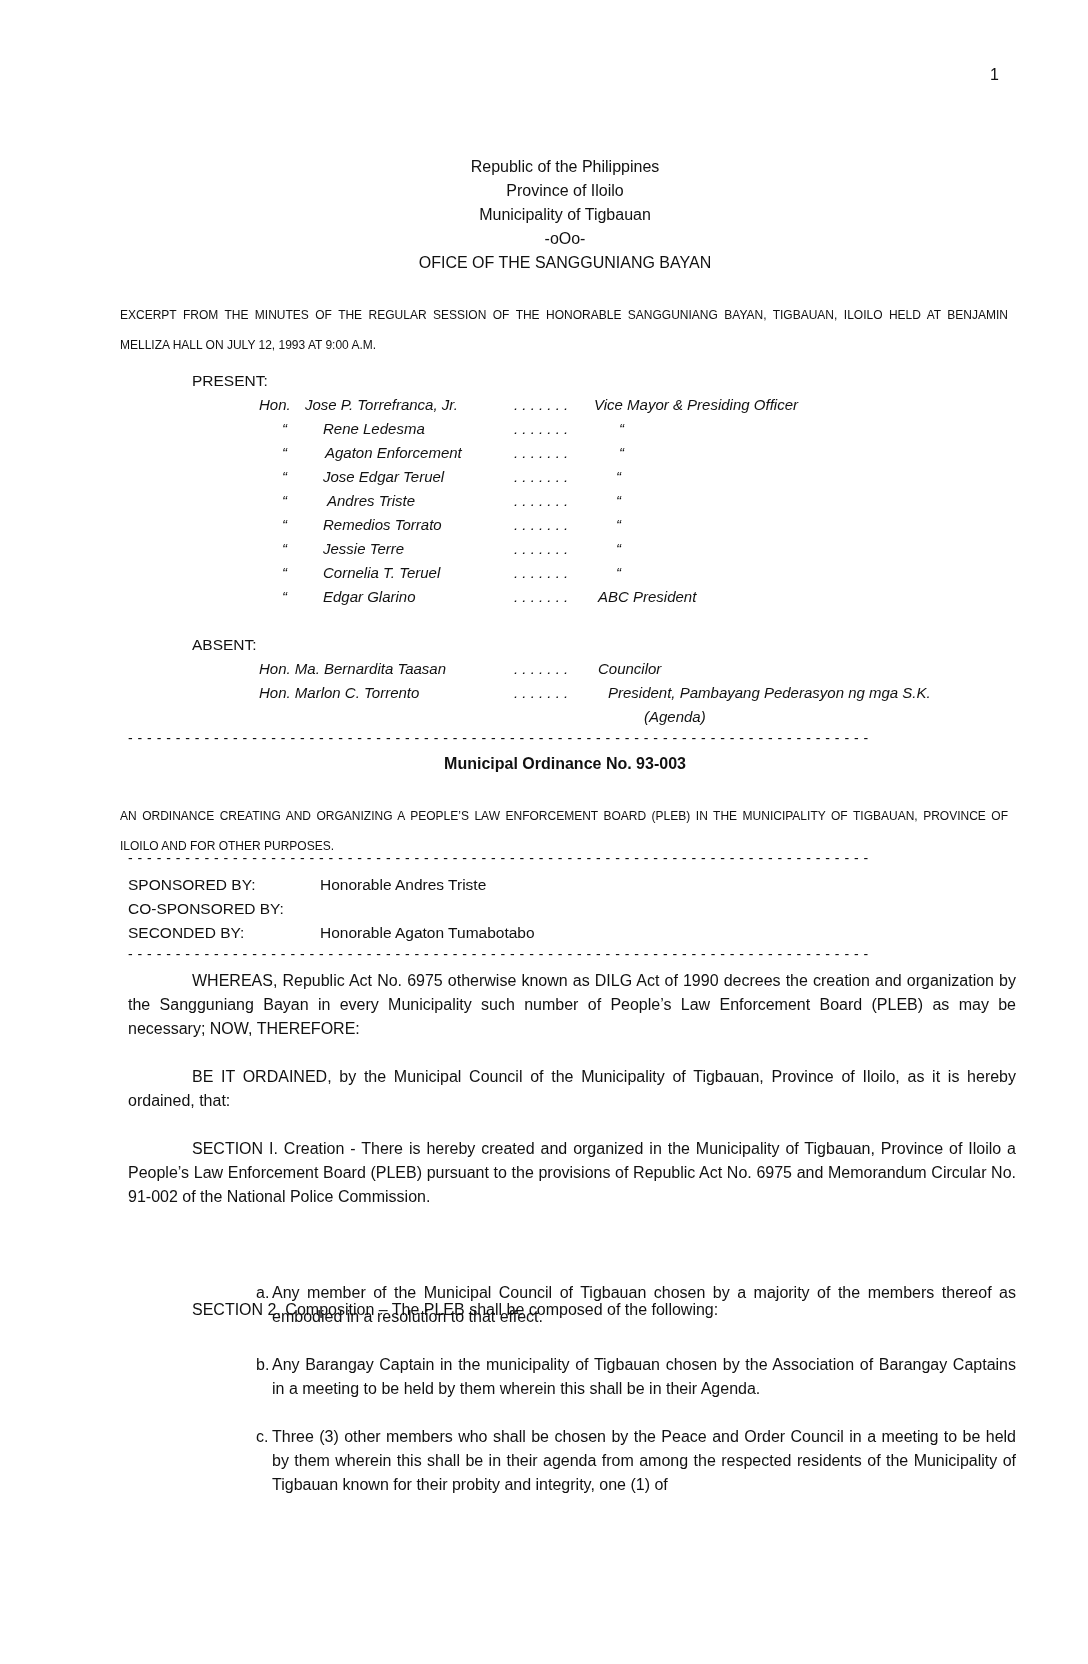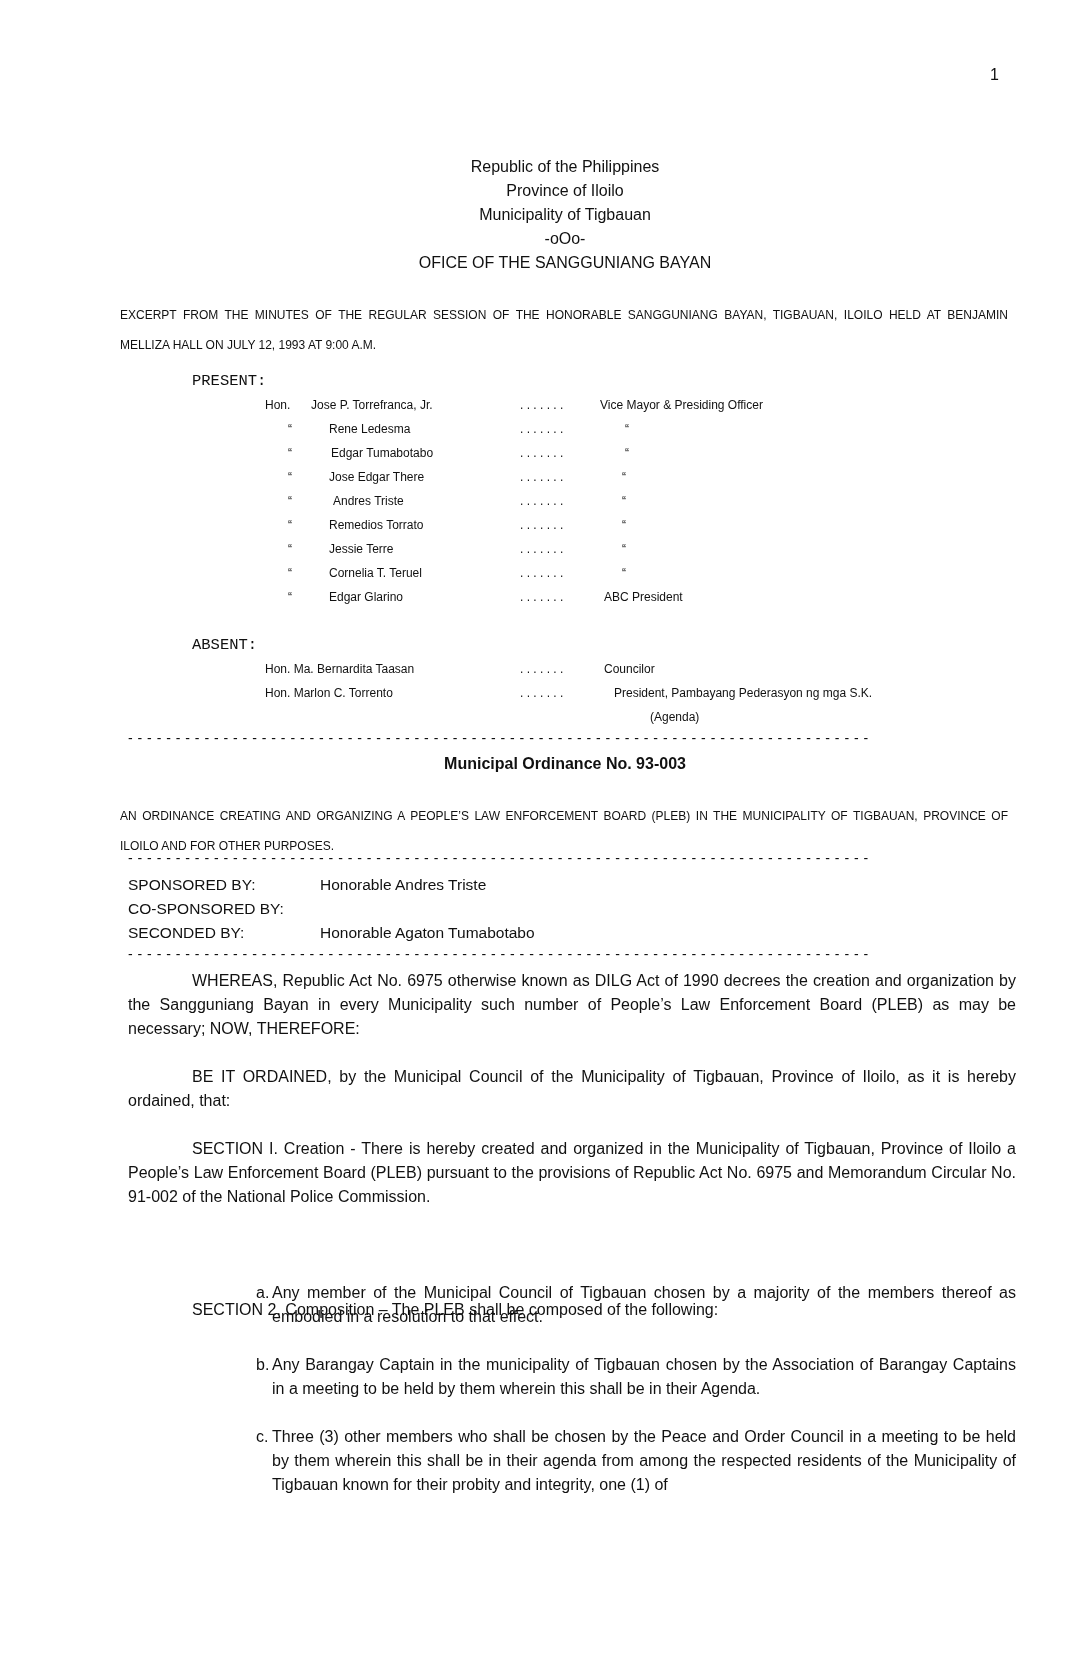--- a/index.html
+++ b/index.html
@@ -6,22 +6,22 @@
   body {
     width: 1088px; height: 1664px; position: relative; overflow: hidden;
     font-family: "Liberation Sans", sans-serif; color: #111111;
     font-size: 16px;
   }
   .page-number { position: absolute; left: 990px; top: 66px; font-size: 16px; }
   .header { position: absolute; left: 0; width: 1130px; top: 155px; text-align: center; line-height: 24px; font-size: 16px; }
   .block { position: absolute; left: 120px; width: 888px; line-height: 30px; font-size: 12px; }
   .justify { text-align: justify; text-align-last: left; }
   .excerpt { top: 300px; }
-  .label { position: absolute; left: 192px; font-size: 15.5px; line-height: 24px; font-family: Liberation Mono, monospace; }
-  .row { position: absolute; height: 24px; line-height: 24px; font-size: 12px; width: 900px; left: 10px; }
+  .label { position: absolute; left: 192px; font-size: 15.5px; line-height: 24px; }
+  .row { position: absolute; height: 24px; line-height: 24px; font-size: 15px; width: 900px; left: 4px; font-style: italic; }
   .row span { position: absolute; white-space: nowrap; }
   .sep { position: absolute; left: 128px; width: 860px; font-size: 14px; letter-spacing: 0.5px; white-space: nowrap; overflow: hidden; line-height: 18px; }
   .ordinance-title { position: absolute; left: 0; width: 1130px; top: 755px; text-align: center; font-weight: bold; font-size: 16px; }
   .sponsor { position: absolute; left: 128px; font-size: 15.5px; line-height: 24px; height: 24px; width: 850px; }
   .sponsor span { position: absolute; white-space: nowrap; }
   .para { position: absolute; left: 128px; width: 888px; font-size: 16px; line-height: 24px; text-align: justify; }
   .indent { text-indent: 64px; }
   .list-item { position: absolute; left: 256px; width: 760px; font-size: 16px; line-height: 24px; }
   .list-item .marker { position: absolute; left: 0; top: 0; }
   .list-item .text { margin-left: 16px; text-align: justify; }
@@ -53,27 +53,27 @@
       <span style="left:590px">Vice Mayor &amp; Presiding Officer</span>
     </div>
     <div class="row" style="top:417px">
       <span style="left:278px">“</span>
       <span style="left:319px">Rene Ledesma</span>
       <span style="left:510px">. . . . . . .</span>
       <span style="left:615px">“</span>
     </div>
     <div class="row" style="top:441px">
       <span style="left:278px">“</span>
-      <span style="left:321px">Edgar Tumabotabo</span>
+      <span style="left:321px">Agaton Enforcement</span>
       <span style="left:510px">. . . . . . .</span>
       <span style="left:615px">“</span>
     </div>
     <div class="row" style="top:465px">
       <span style="left:278px">“</span>
-      <span style="left:319px">Jose Edgar There</span>
+      <span style="left:319px">Jose Edgar Teruel</span>
       <span style="left:510px">. . . . . . .</span>
       <span style="left:612px">“</span>
     </div>
     <div class="row" style="top:489px">
       <span style="left:278px">“</span>
       <span style="left:323px">Andres Triste</span>
       <span style="left:510px">. . . . . . .</span>
       <span style="left:612px">“</span>
     </div>
     <div class="row" style="top:513px">

